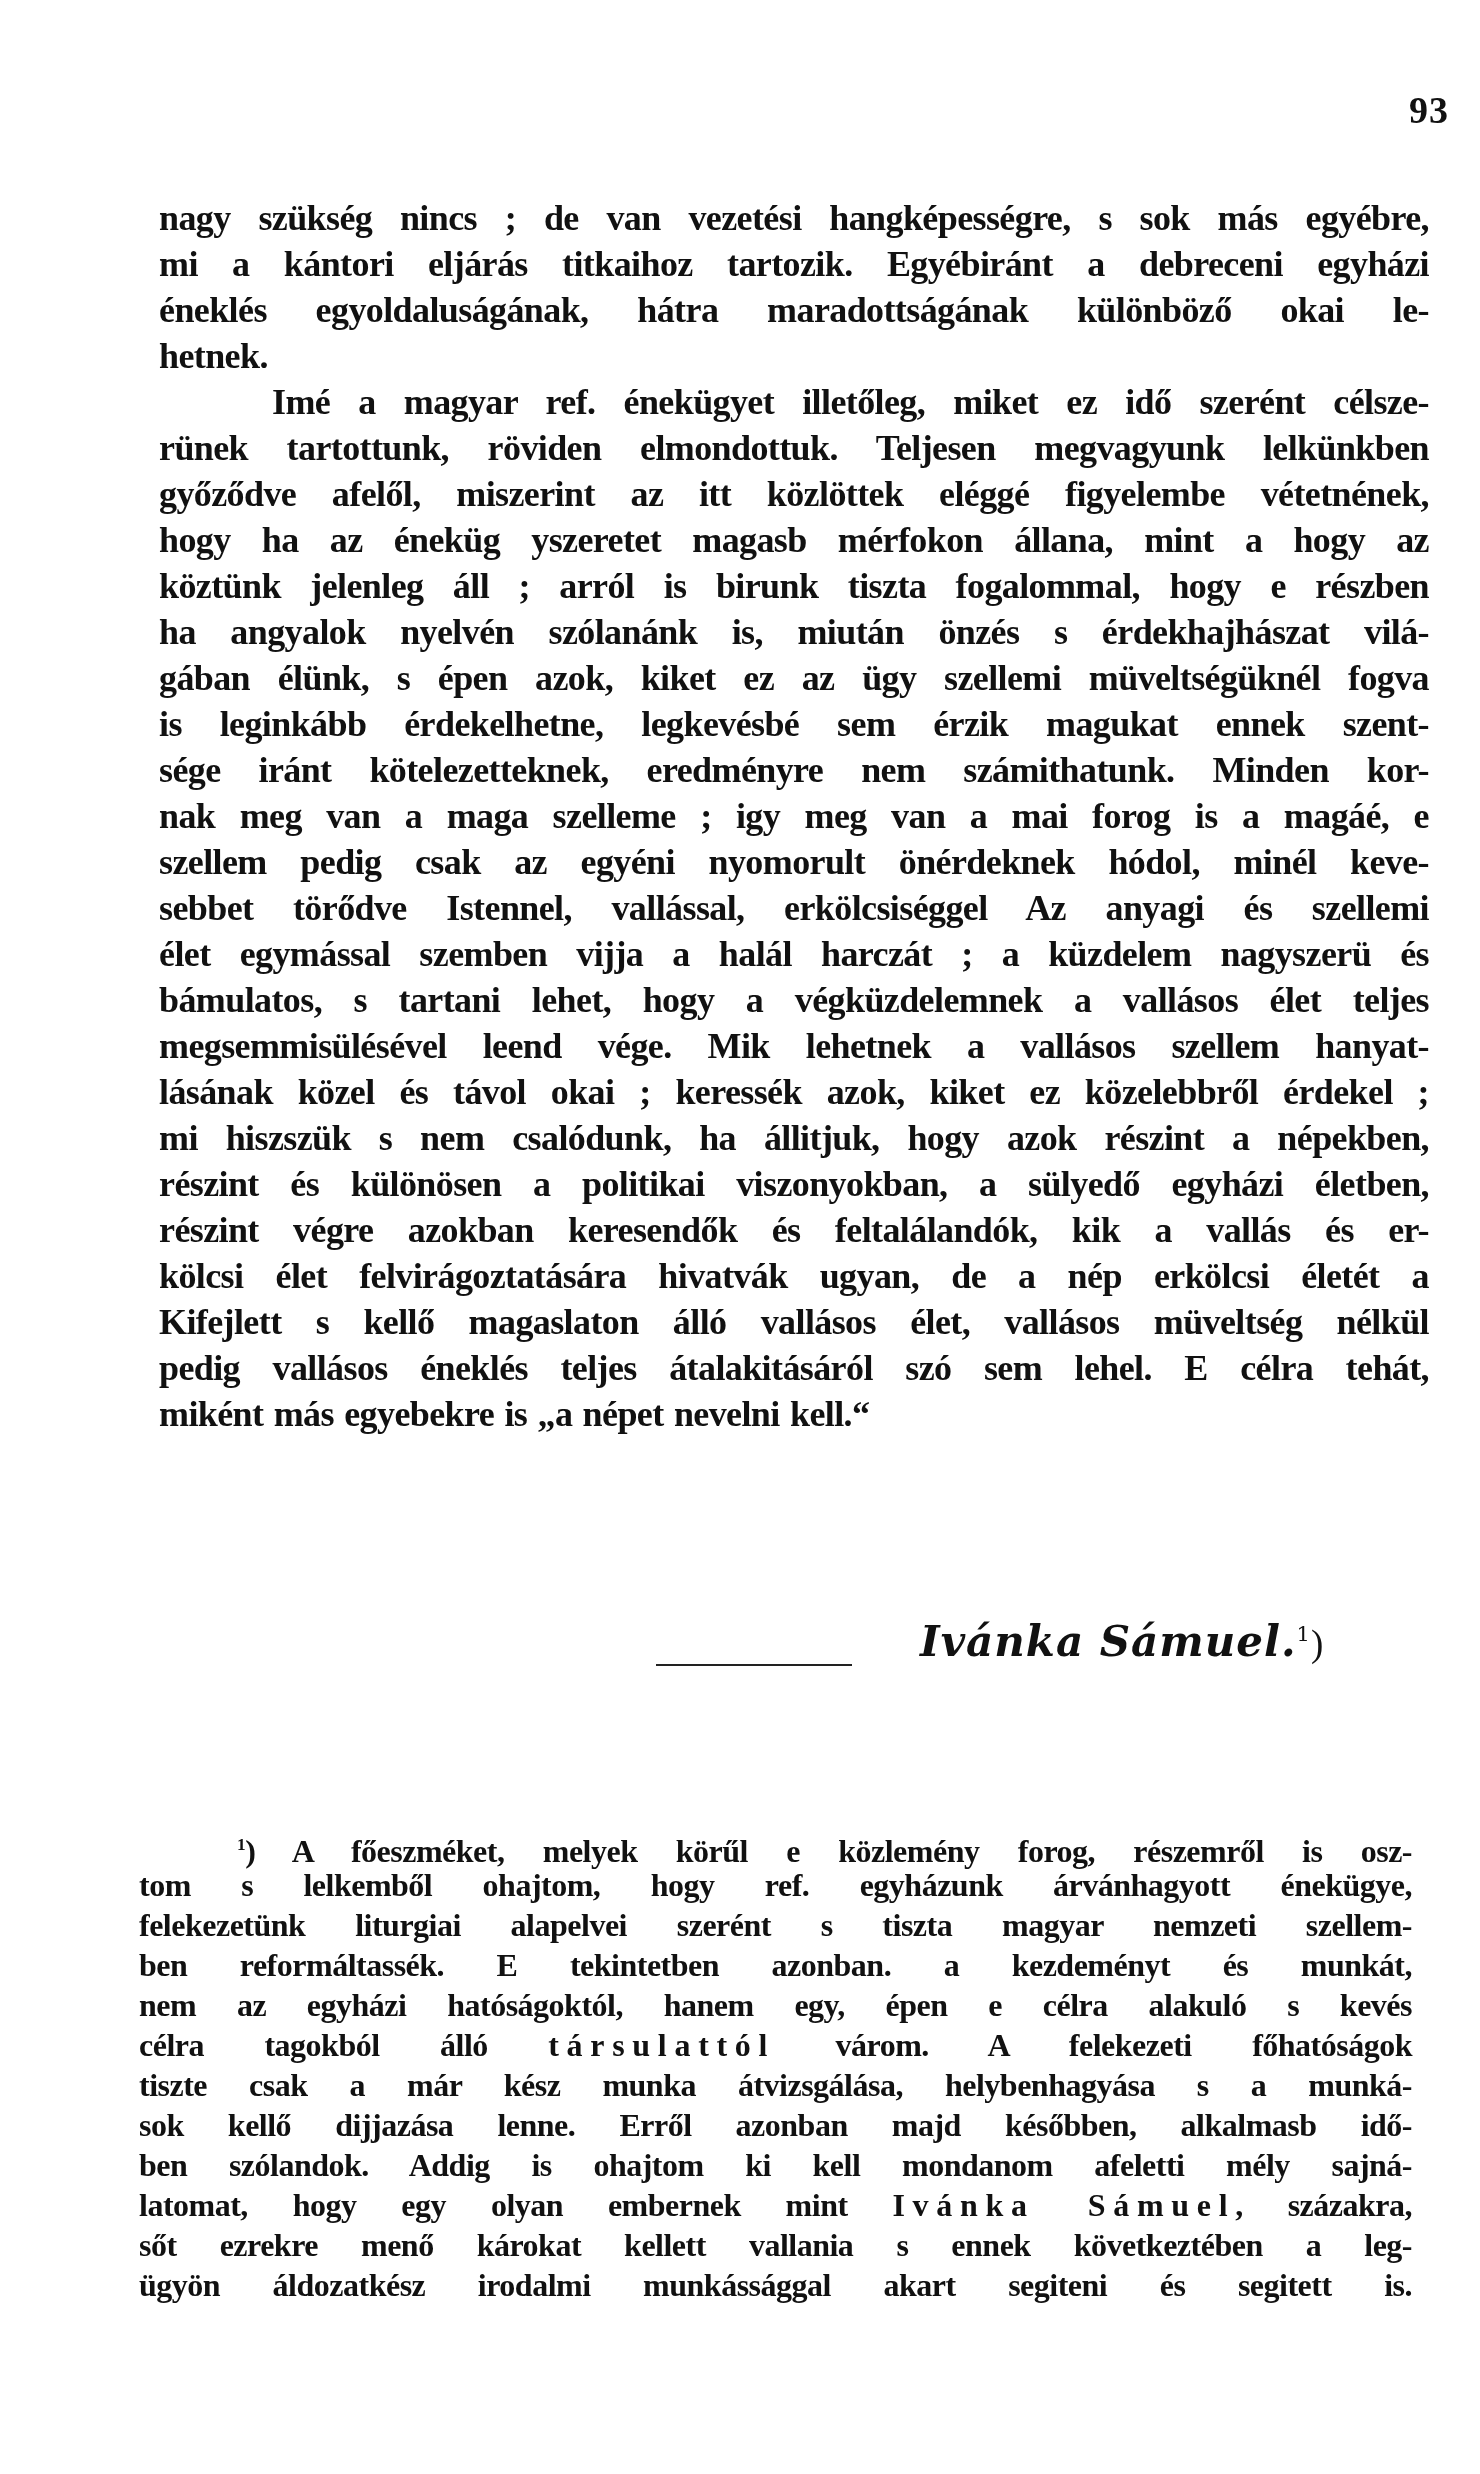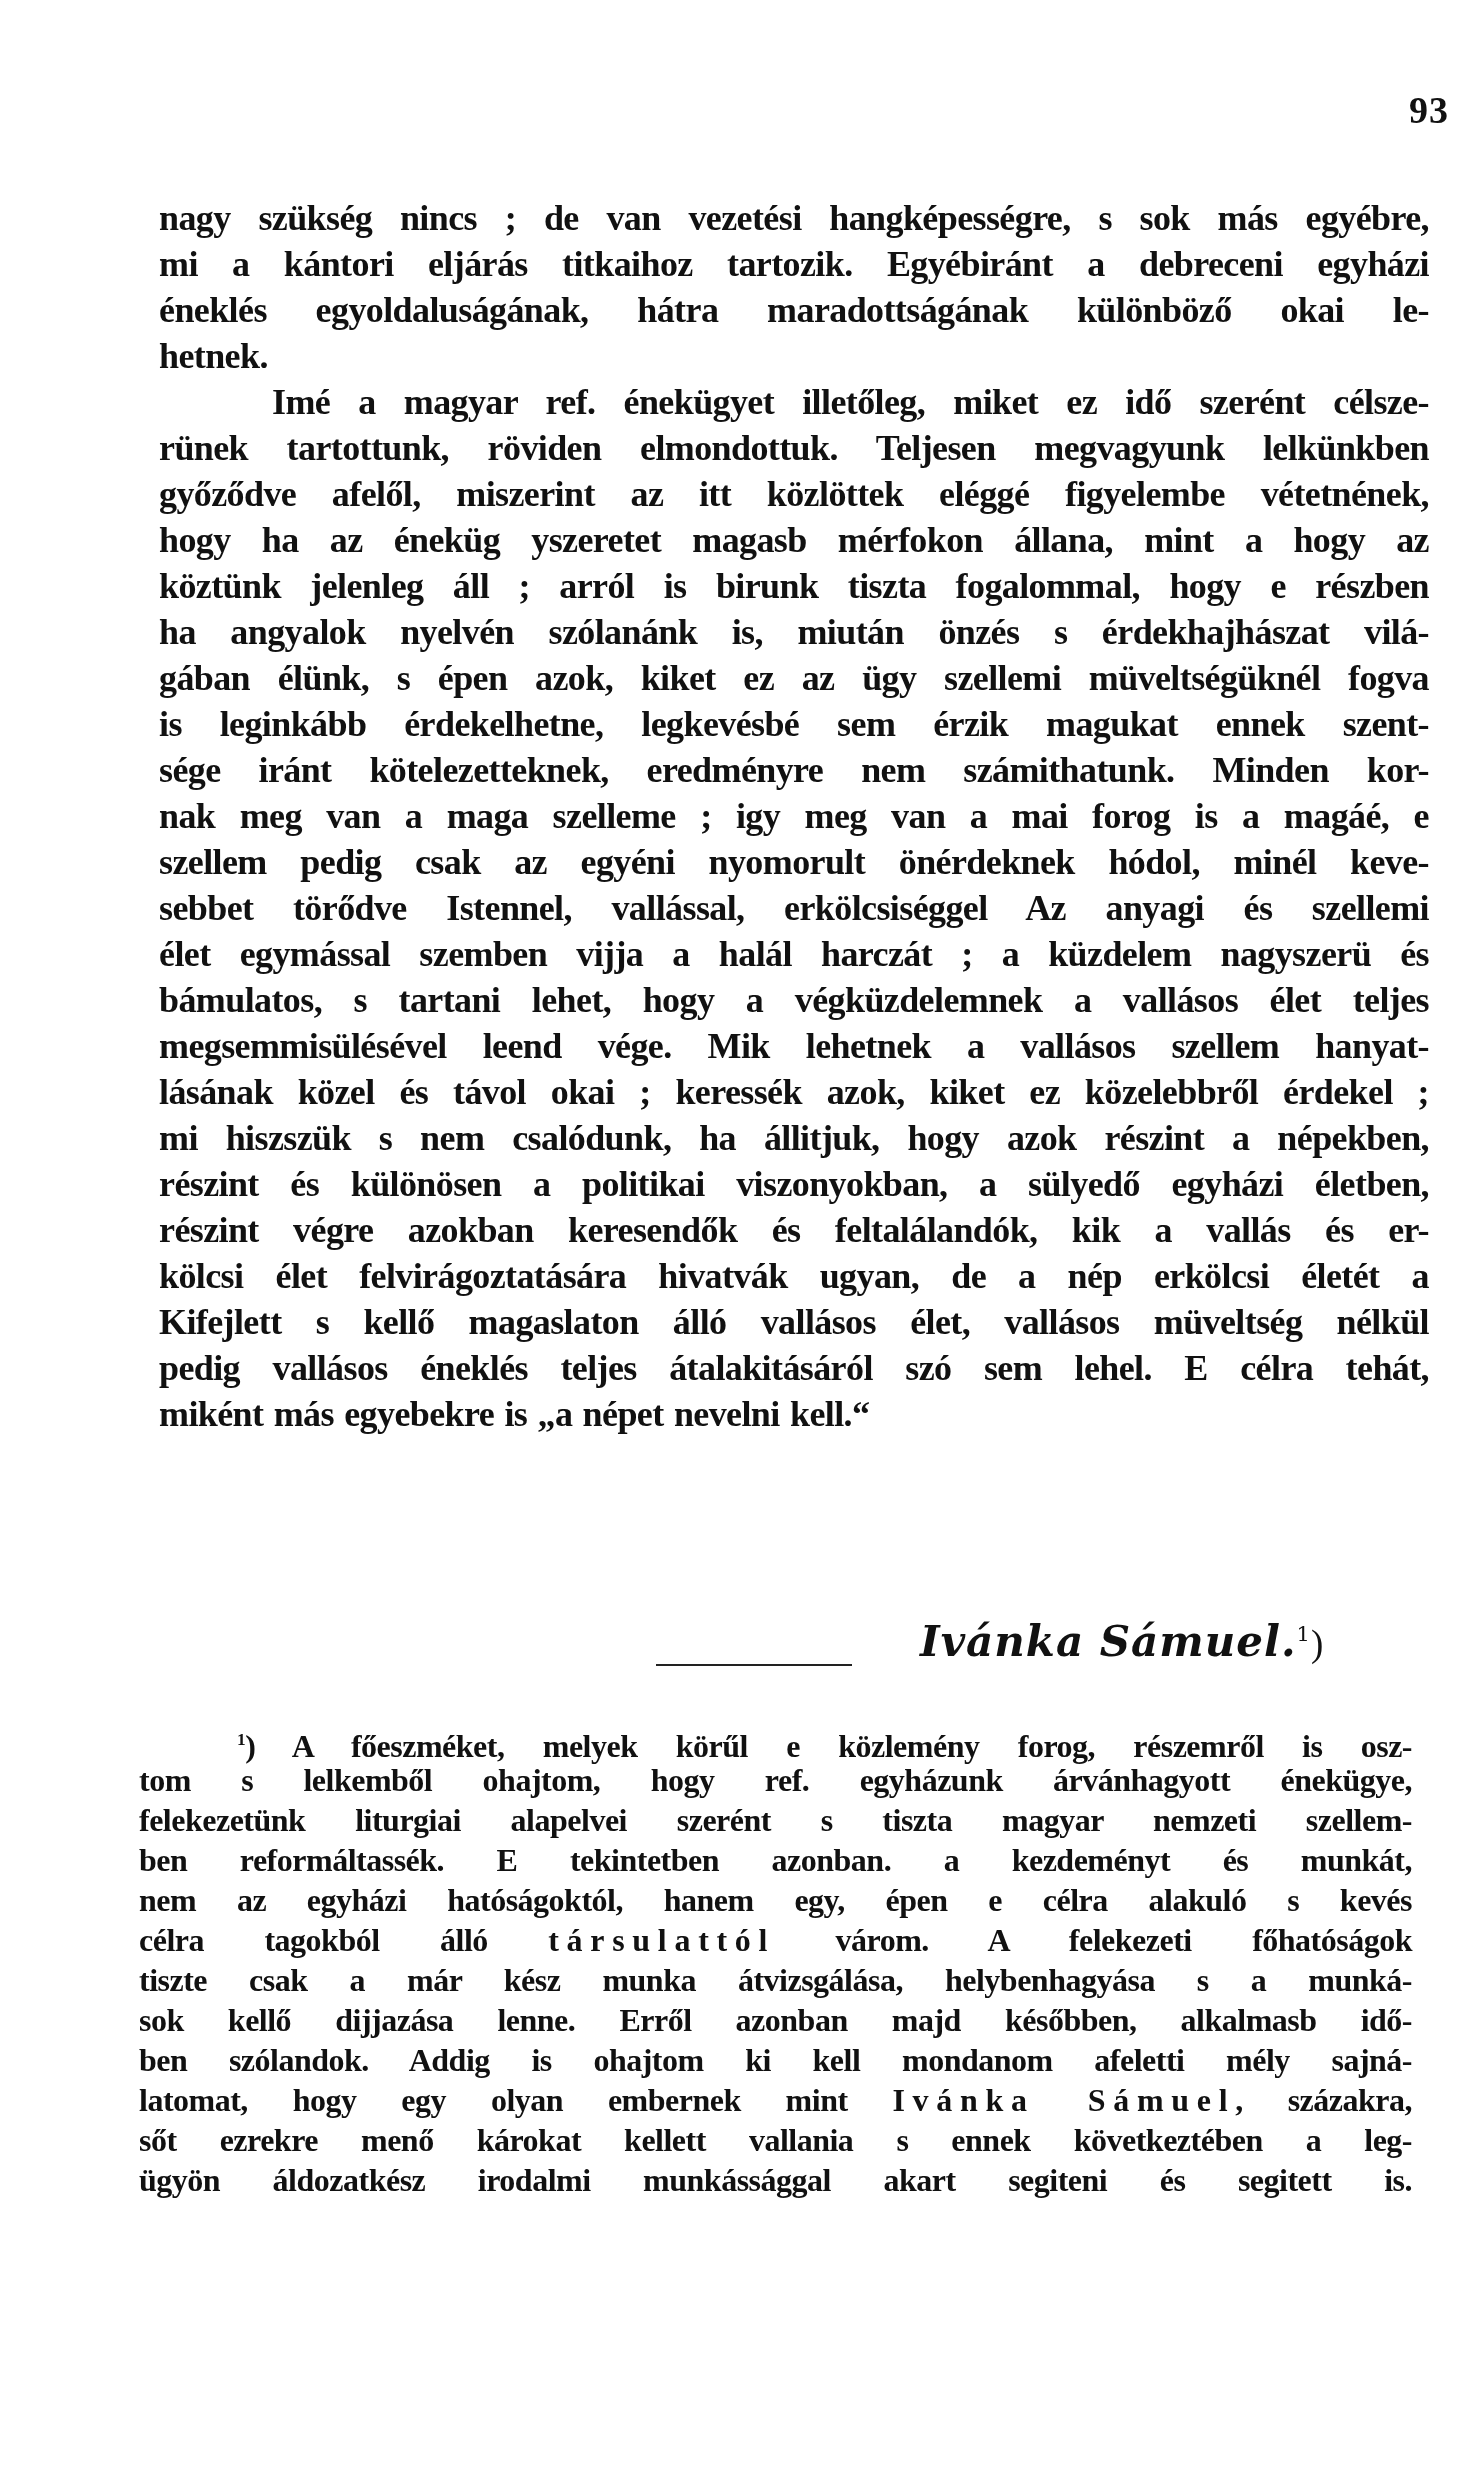--- a/index.html
+++ b/index.html
@@ -6,21 +6,21 @@
   body { width: 1480px; height: 2475px; position: relative; overflow: hidden; font-family: "Liberation Serif", "DejaVu Serif", serif; color: #111; }
   .page-number { position: absolute; top: 88px; right: 31px; font-size: 38px; font-weight: bold; letter-spacing: 1px; }
   .body-text { position: absolute; left: 142px; top: 195px; width: 1270px; margin-left: 17px; }
   .line { display: block; height: 46px; line-height: 46px; font-size: 36px; font-weight: bold; white-space: nowrap; text-align: justify; text-align-last: justify; transform-origin: left center; letter-spacing: -0.6px; word-spacing: 1.9px; }
   .line.indent { padding-left: 113px; }
   .line.last { text-align-last: left; }
   .signature-row { position: absolute; top: 1617px; left: 920px; font-size: 42px; font-weight: bold; font-style: italic; font-family: "DejaVu Serif", serif; letter-spacing: 1px; }
   .signature-row sup { font-size: 21px; font-style: normal; font-weight: normal; }
   .signature-row .paren { font-style: normal; font-weight: normal; font-size: 37px; font-family: "Liberation Serif", serif; }
   .rule { position: absolute; top: 1664px; left: 656px; width: 196px; height: 1.9px; background: #222; }
-  .footnote { position: absolute; left: 139px; top: 1720px; width: 1273px; }
+  .footnote { position: absolute; left: 139px; top: 1825px; width: 1273px; }
   .fline { display: block; height: 40px; line-height: 40px; font-size: 32px; font-weight: bold; white-space: nowrap; text-align: justify; text-align-last: justify; letter-spacing: -0.5px; }
   .fline.indent { padding-left: 98px; }
   .fline sup { font-size: 17.3px; }
   .spaced { letter-spacing: 7.7px; }
 </style>
 </head>
 <body>
 
 <div class="page-number">93</div>
 

